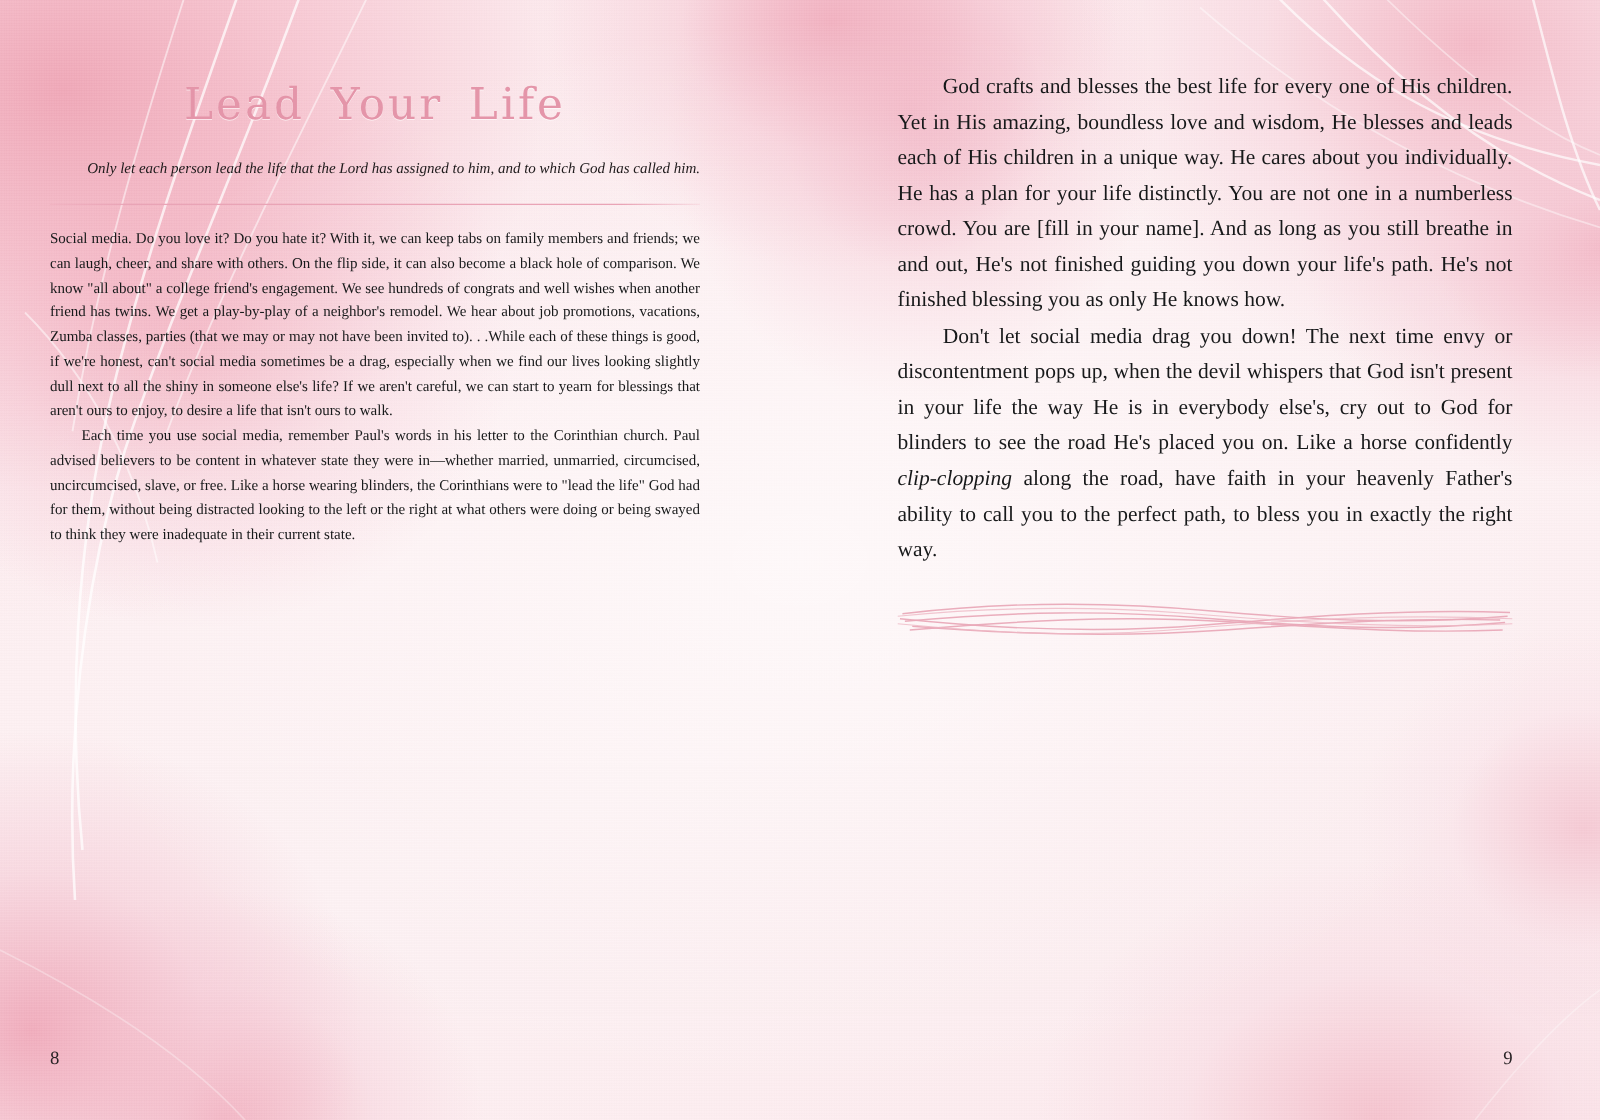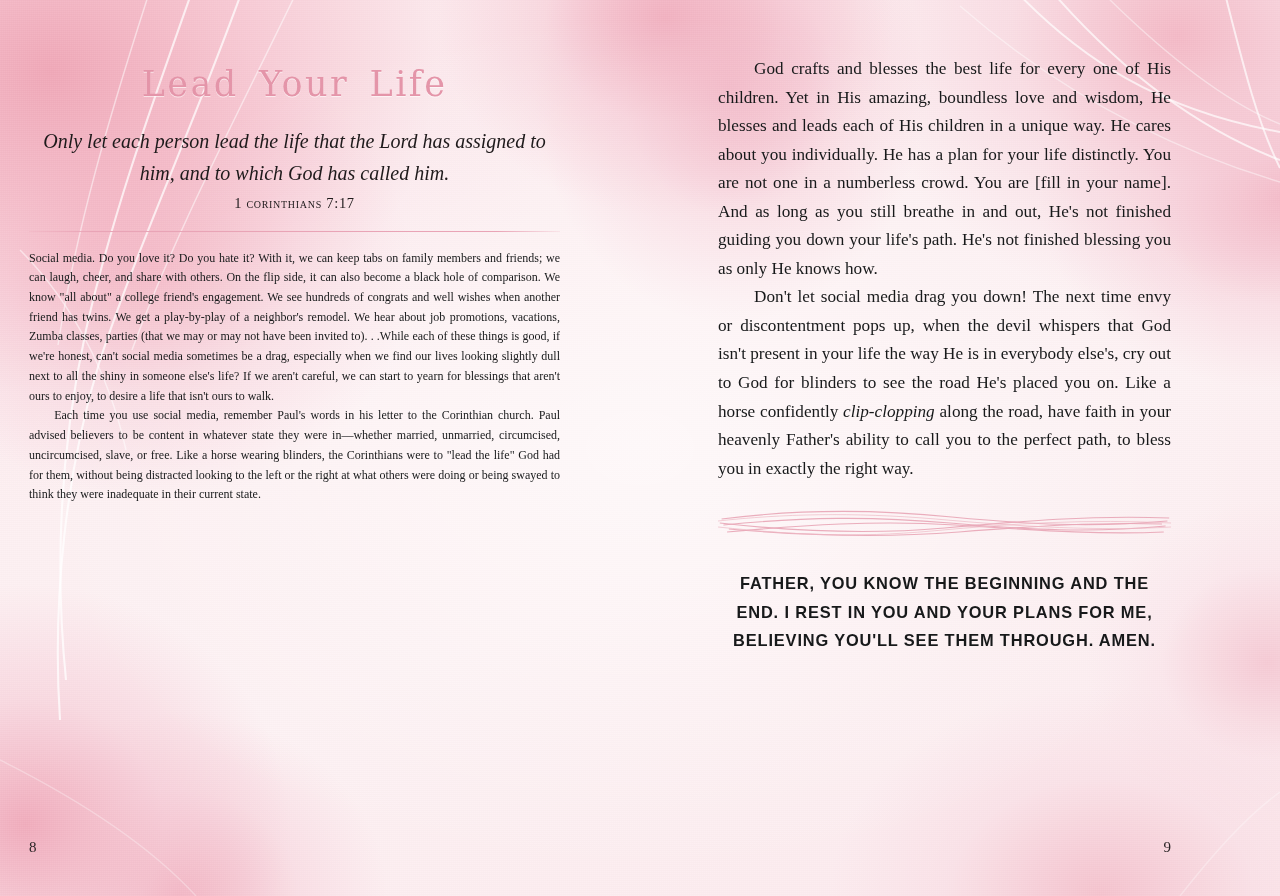--- a/index.html
+++ b/index.html
@@ -54,22 +54,22 @@
   }
   .bg-swirls { inset: 0; }
 
   
   .page {
     position: absolute;
     top: 0;
     height: 896px;
     box-sizing: border-box;
   }
-  .page-left  { left: 0;   width: 640px; padding: 0 80px 0 29px; }
-  .page-right { left: 640px; width: 640px; padding: 0 109px 0 78px; }
+  .page-left  { left: 0;   width: 640px; padding: 0 80px 0 40px; }
+  .page-right { left: 640px; width: 640px; padding: 0 70px 0 78px; }
 
   .page-inner {
     position: relative;
     height: 100%;
   }
 
   
   .devo-title {
     margin: 0;
     padding-top: 66px;
@@ -79,24 +79,24 @@
     font-weight: 400;
     line-height: 1.05;
     letter-spacing: 2.4px;
     color: #e495a9;
     word-spacing: 7px;
     text-shadow: 0 1px 0 rgba(255,255,255,0.6);
   }
 
   .scripture {
     margin: 22px 0 0 0;
-    text-align: center;
+    text-align: right;
     font-family: "Liberation Serif", serif;
     font-style: italic;
-    font-size: 20px;
+    font-size: 12px;
     line-height: 1.62;
     color: #1e1a1b;
   }
   .scripture-ref {
     margin: 5px 0 0 0;
     text-align: center;
     font-family: "Liberation Serif", serif;
     font-size: 14.5px;
     font-variant: small-caps;
     text-transform: lowercase;
@@ -203,21 +203,20 @@
     </g>
   </svg>
 
   <div class="page page-left">
     <div class="page-inner">
 
       <h1 class="devo-title">Lead Your Life</h1>
 
       <p class="scripture">Only let each person lead the life that the Lord has assigned to him, and to which God has called him.</p>
 
-      <p class="scripture-ref">1 Corinthians 7:17</p>
 
       <div class="rule"></div>
 
       <div class="body-copy">
         <p>Social media. Do you love it? Do you hate it? With it, we can keep tabs on family members and friends; we can laugh, cheer, and share with others. On the flip side, it can also become a black hole of comparison. We know "all about" a college friend's engagement. We see hundreds of congrats and well wishes when another friend has twins. We get a play-by-play of a neighbor's remodel. We hear about job promotions, vacations, Zumba classes, parties (that we may or may not have been invited to). . .While each of these things is good, if we're honest, can't social media sometimes be a drag, especially when we find our lives looking slightly dull next to all the shiny in someone else's life? If we aren't careful, we can start to yearn for blessings that aren't ours to enjoy, to desire a life that isn't ours to walk.</p>
         <p class="indent">Each time you use social media, remember Paul's words in his letter to the Corinthian church. Paul advised believers to be content in whatever state they were in—whether married, unmarried, circumcised, uncircumcised, slave, or free. Like a horse wearing blinders, the Corinthians were to "lead the life" God had for them, without being distracted looking to the left or the right at what others were doing or being swayed to think they were inadequate in their current state.</p>
       </div>
 
       <div class="folio folio-left">8</div>
     </div>
@@ -238,19 +237,18 @@
           <path d="M 2 18 C 80 26, 164 30, 250 23 C 336 16, 414 10, 498 13"></path>
           <path d="M 10 27 C 94 20, 176 15, 262 20 C 348 25, 418 30, 492 27"></path>
           <path d="M 12 24 C 100 31, 180 33, 266 27 C 350 21, 420 17, 490 19"></path>
         </g>
         <g fill="none" stroke="#edb8c4" stroke-width="0.9" stroke-opacity="0.8">
           <path d="M 0 22 C 86 30, 150 33, 236 26 C 330 18, 408 14, 500 18"></path>
           <path d="M 0 16 C 70 9, 148 7, 240 14 C 338 22, 420 26, 500 22"></path>
         </g>
       </svg>
 
-      <div class="prayer">Father, you know the beginning and the end. I rest in you and your plans for me, believing you'll see them through. Amen.</div>
 
       <div class="folio folio-right">9</div>
     </div>
   </div>
 
 </div>
 
 </body></html>

